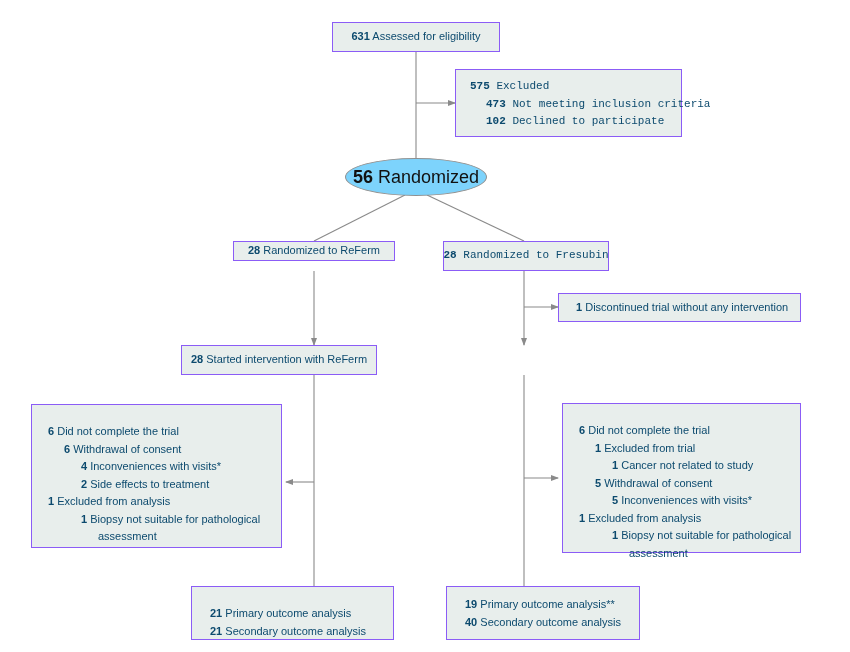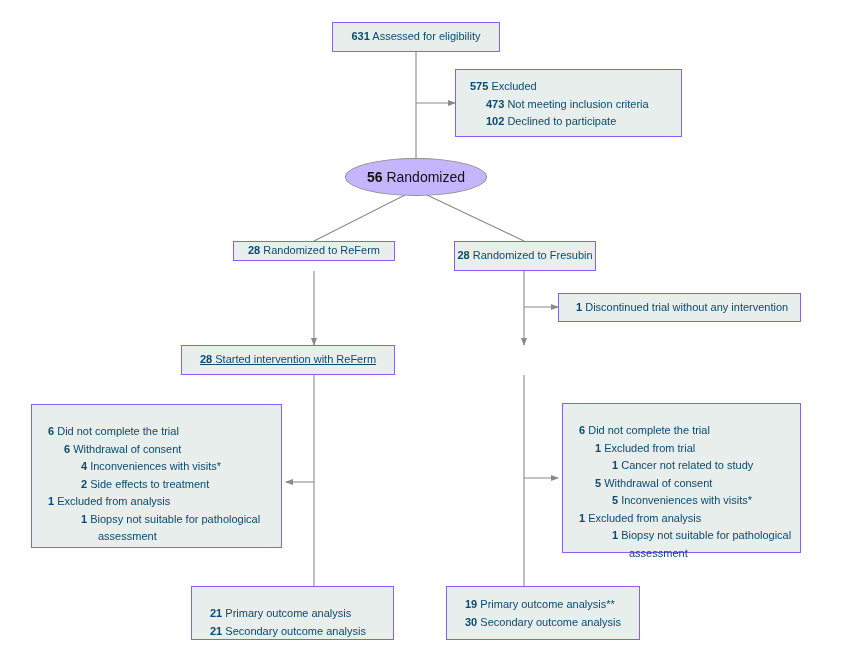--- a/index.html
+++ b/index.html
@@ -51,27 +51,27 @@
   }
   .num {
     font-weight: bold;
   }
   .ind1 { padding-left: 16px; }
   .ind2 { padding-left: 33px; }
   .wrapline { padding-left: 50px; white-space: nowrap; }
   .ellipse-node {
     position: absolute;
     box-sizing: border-box;
-    background: #c4b5fd;
+    background: #7dd3fc;
     border: 1px solid #8f8f8f;
     border-radius: 50%;
     display: flex;
     align-items: center;
     justify-content: center;
-    font-size: 14px;
+    font-size: 18px;
     color: #111111;
   }
 </style>
 </head>
 <body>
 
 <div id="diagram-root">
 
   <svg class="connectors" viewBox="0 0 850 652" xmlns="http://www.w3.org/2000/svg">
     <defs>
@@ -104,21 +104,21 @@
     </g>
   </svg>
 
   <div class="node centered padded" style="left:332px; top:22px; width:168px; height:30px;">
     <div class="line">
       <span class="num">631</span>
       <span>Assessed for eligibility</span>
     </div>
   </div>
 
-  <div class="node listbox" style="left:455px; top:69px; width:227px; height:68px; padding:8px 12px 8px 14px;">
+  <div class="node listbox" style="left:455px; top:69px; width:227px; height:68px; padding:8px 12px 8px 14px;font-family:Liberation Mono, monospace;">
     <div class="line">
       <span class="num">575</span>
       <span>Excluded</span>
     </div>
     <div class="line ind1">
       <span class="num">473</span>
       <span>Not meeting inclusion criteria</span>
     </div>
     <div class="line ind1">
       <span class="num">102</span>
@@ -133,35 +133,35 @@
     </span>
   </div>
 
   <div class="node centered padded" style="left:233px; top:241px; width:162px; height:20px;">
     <div class="line">
       <span class="num">28</span>
       <span>Randomized to ReFerm</span>
     </div>
   </div>
 
-  <div class="node centered padded" style="left:454px; top:241px; width:142px; height:30px;">
+  <div class="node centered padded" style="left:443px; top:241px; width:166px; height:30px;font-family:Liberation Mono, monospace;">
     <div class="line">
       <span class="num">28</span>
       <span>Randomized to Fresubin</span>
     </div>
   </div>
 
   <div class="node padded" style="left:558px; top:293px; width:243px; height:29px; justify-content:center;padding-left:17px;">
     <div class="line">
       <span class="num">1</span>
       <span>Discontinued trial without any intervention</span>
     </div>
   </div>
 
-  <div class="node centered padded" style="left:181px; top:345px; width:214px; height:30px;text-decoration:underline;">
+  <div class="node centered padded" style="left:181px; top:345px; width:196px; height:30px;">
     <div class="line">
       <span class="num">28</span>
       <span>Started intervention with ReFerm</span>
     </div>
   </div>
 
 
   <div class="node listbox" style="left:31px; top:404px; width:251px; height:144px;">
     <div class="line">
       <span class="num">6</span>
@@ -232,18 +232,18 @@
       <span>Secondary outcome analysis</span>
     </div>
   </div>
 
   <div class="node listbox" style="left:446px; top:586px; width:194px; height:54px; padding:9px 12px 9px 18px;">
     <div class="line">
       <span class="num">19</span>
       <span>Primary outcome analysis**</span>
     </div>
     <div class="line">
-      <span class="num">30</span>
+      <span class="num">40</span>
       <span>Secondary outcome analysis</span>
     </div>
   </div>
 
 </div>
 
 </body></html>

